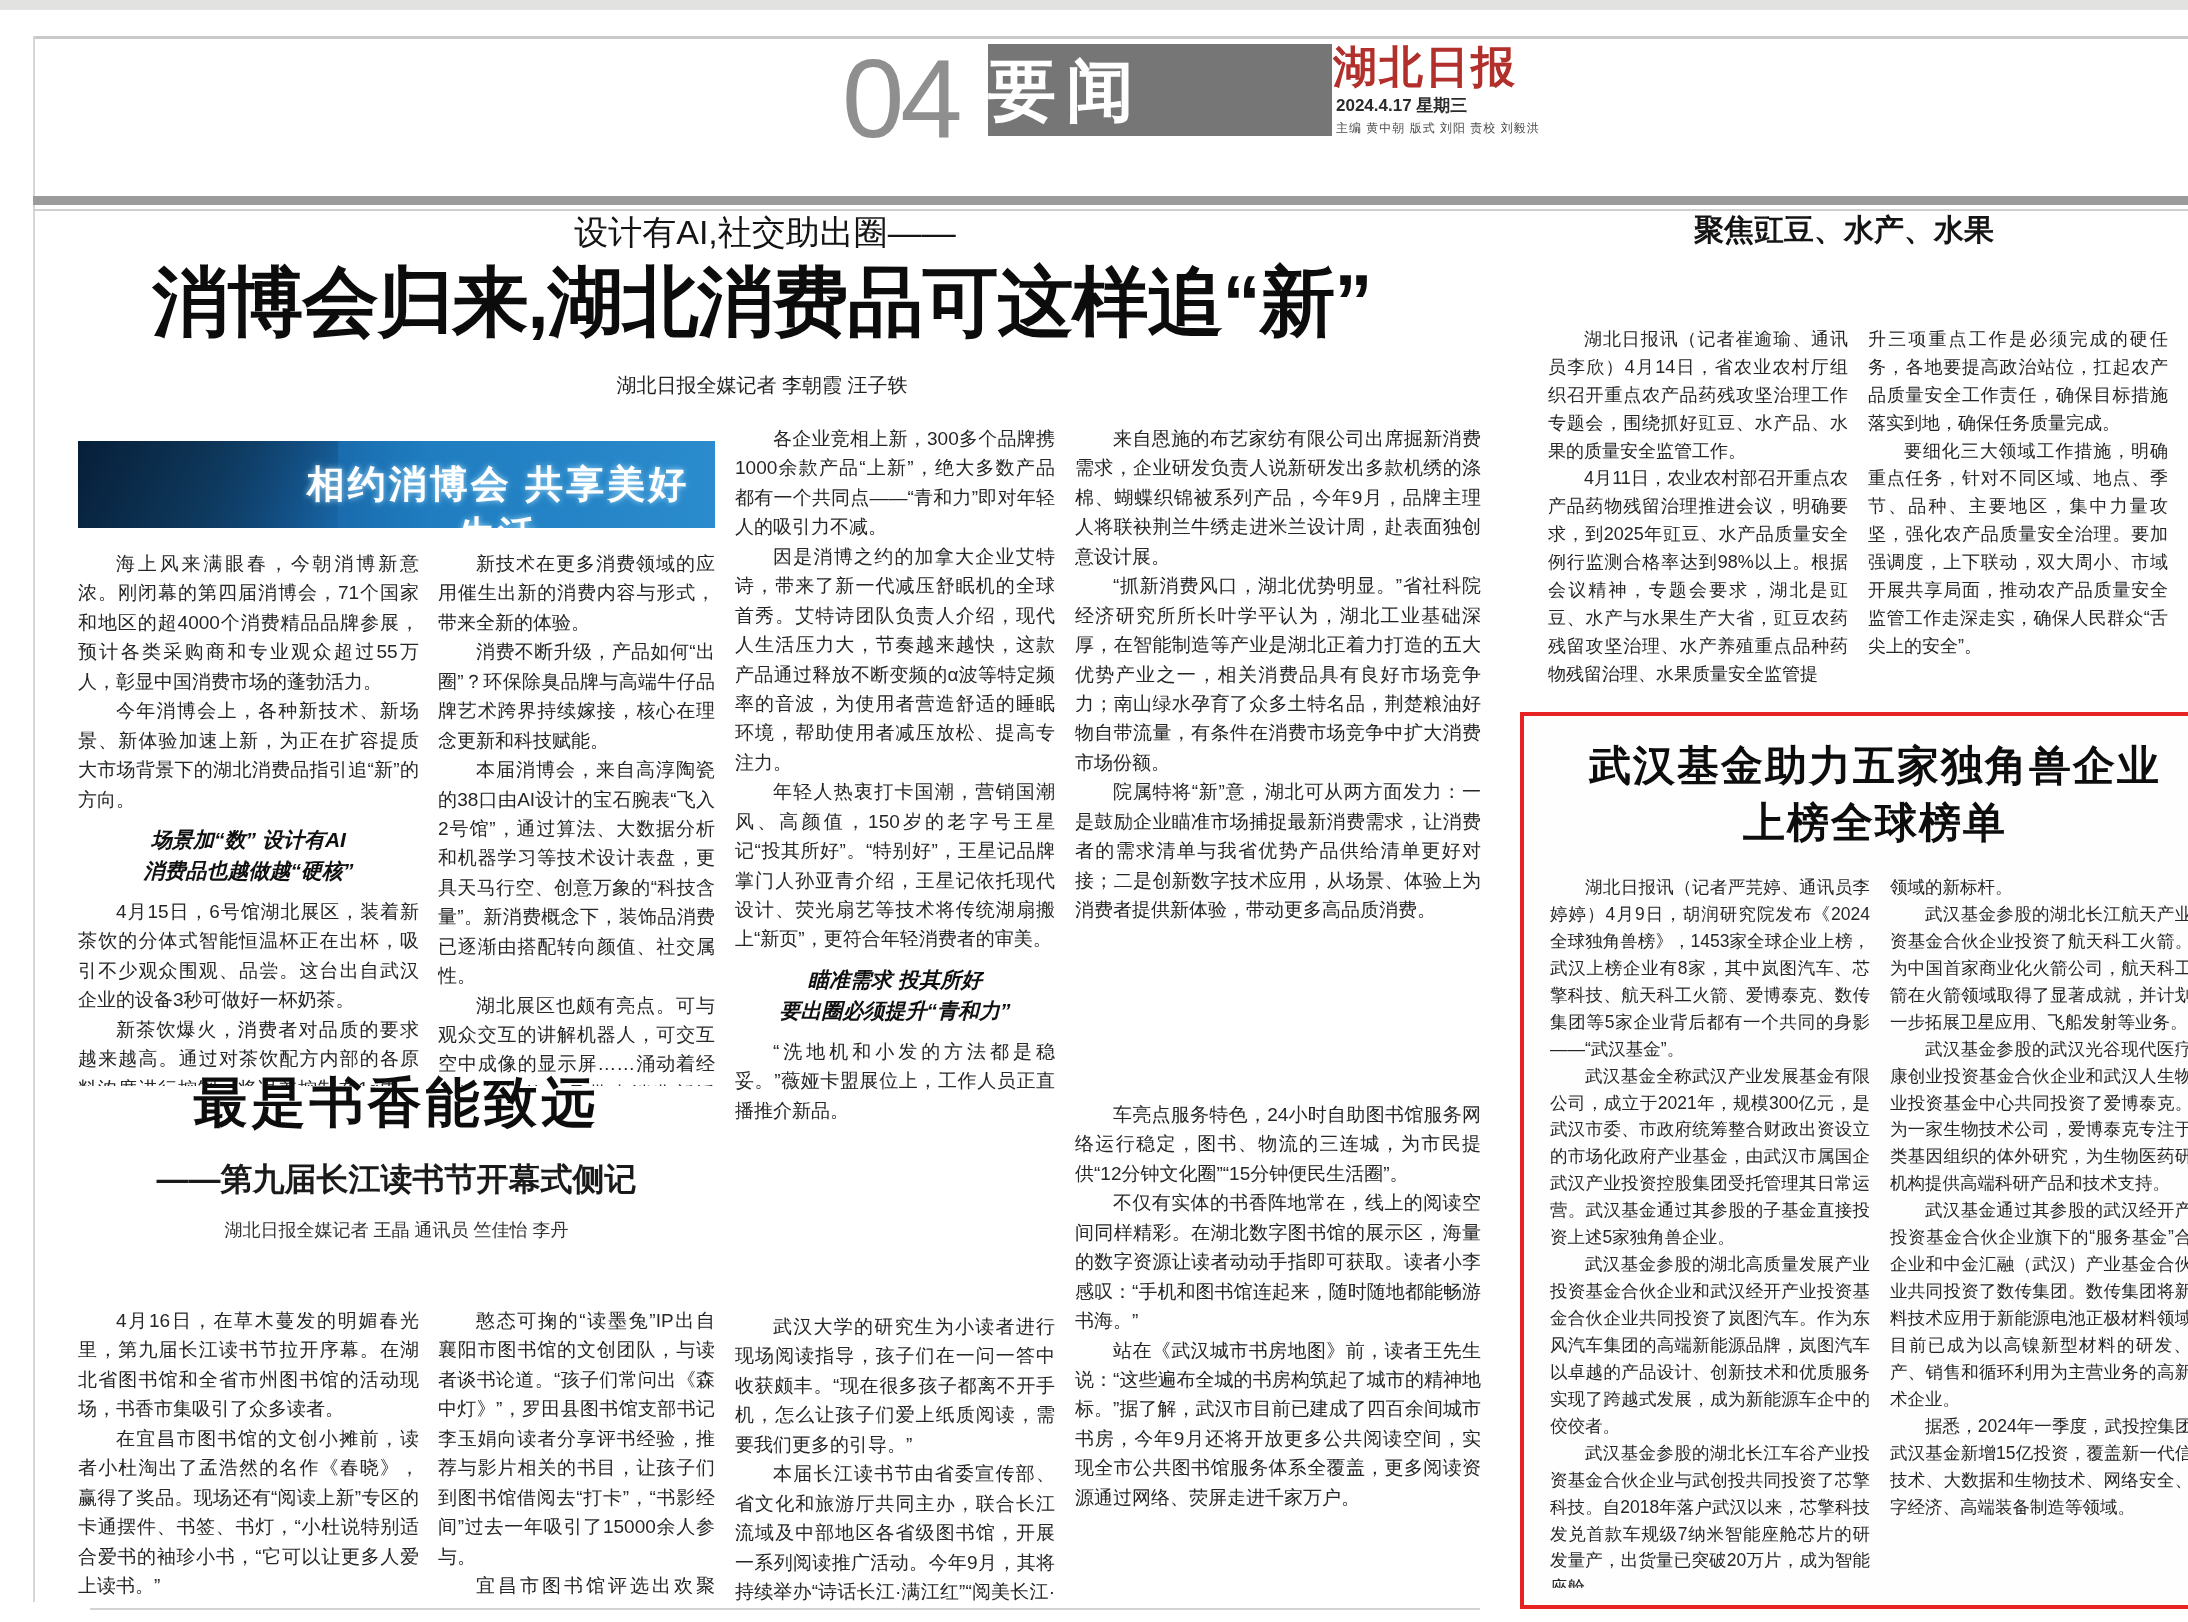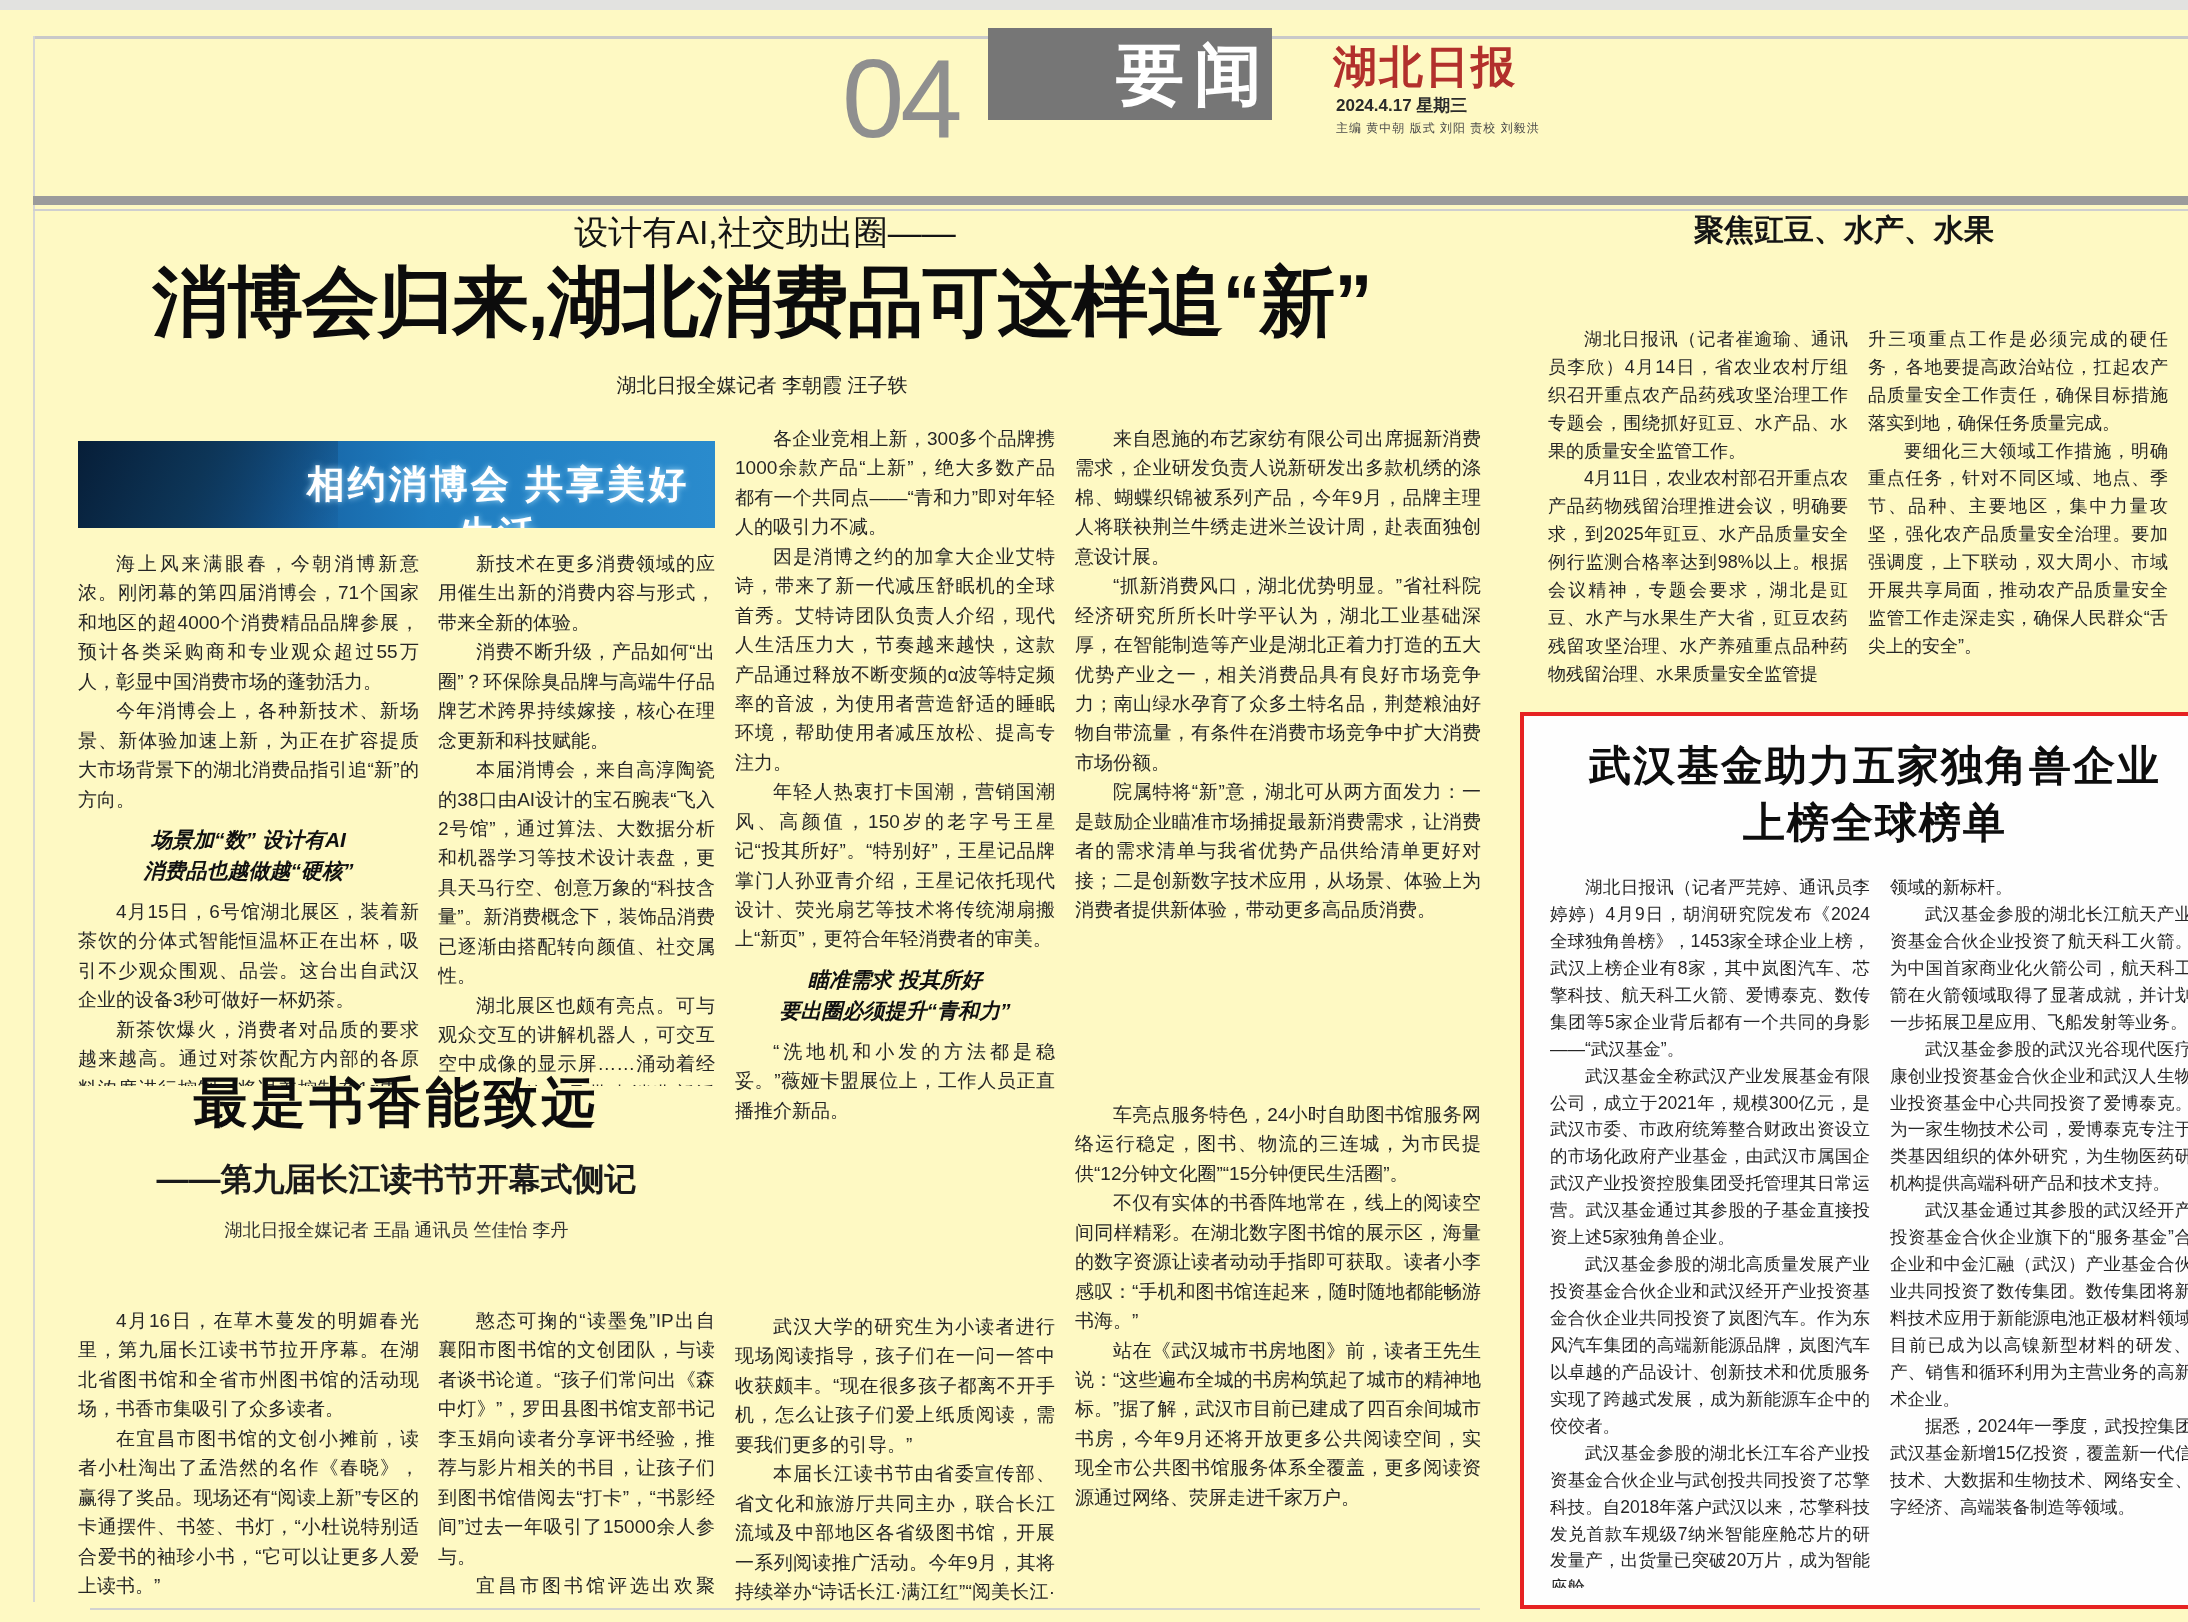--- a/index.html
+++ b/index.html
@@ -1,24 +1,24 @@
 <!DOCTYPE html>
 <html><head>
 <meta charset="utf-8">
 <style>
   html,body{margin:0;padding:0;background:#e9e9e7;}
-  .page{position:relative;width:2188px;height:1622px;background:#fef9c3;overflow:hidden;
+  .page{position:relative;width:2188px;height:1622px;background:#ffffff;overflow:hidden;
         font-family:"Liberation Sans","DejaVu Sans",sans-serif;color:#222;}
   .abs{position:absolute;}
   .topband{left:0;top:0;width:2188px;height:10px;background:#e2e2e0;}
   .toprule{left:33px;top:36px;width:2155px;height:3px;background:#c9c9c9;}
   .leftline{left:33px;top:36px;width:2px;height:1566px;background:#d6d6d4;}
   .pagenum{left:842px;top:34px;font-size:112px;font-weight:200;color:#8f8f8f;letter-spacing:-4px;}
-  .secbox{left:988px;top:28px;width:284px;height:92px;background:#767676;color:#fff;
-          font-size:68px;font-weight:700;text-align:right;line-height:92px;letter-spacing:10px;}
+  .secbox{left:988px;top:44px;width:344px;height:92px;background:#767676;color:#fff;
+          font-size:68px;font-weight:700;text-align:left;line-height:92px;letter-spacing:10px;}
   .masthead{left:1333px;top:38px;font-size:44px;font-weight:700;color:#b2302c;letter-spacing:2px;}
   .dateline{left:1336px;top:94px;font-size:17px;font-weight:700;color:#2b2b2b;}
   .staffline{left:1336px;top:120px;font-size:12px;color:#4a4a4a;letter-spacing:1px;}
   .hdrule1{left:33px;top:196px;width:2155px;height:9px;background:#9b9b9b;}
   .hdrule2{left:33px;top:209px;width:2155px;height:2px;background:#cfcfcf;}
   .kicker{left:500px;top:210px;width:530px;text-align:center;font-size:34px;color:#141414;}
   .headline1{left:58px;top:252px;width:1408px;text-align:center;font-size:76px;font-weight:900;
              letter-spacing:-1px;color:#0c0c0c;white-space:nowrap;}
   .byline1{left:58px;top:372px;width:1408px;text-align:center;font-size:20px;color:#222;}
   .banner{left:78px;top:441px;width:637px;height:87px;overflow:hidden;

